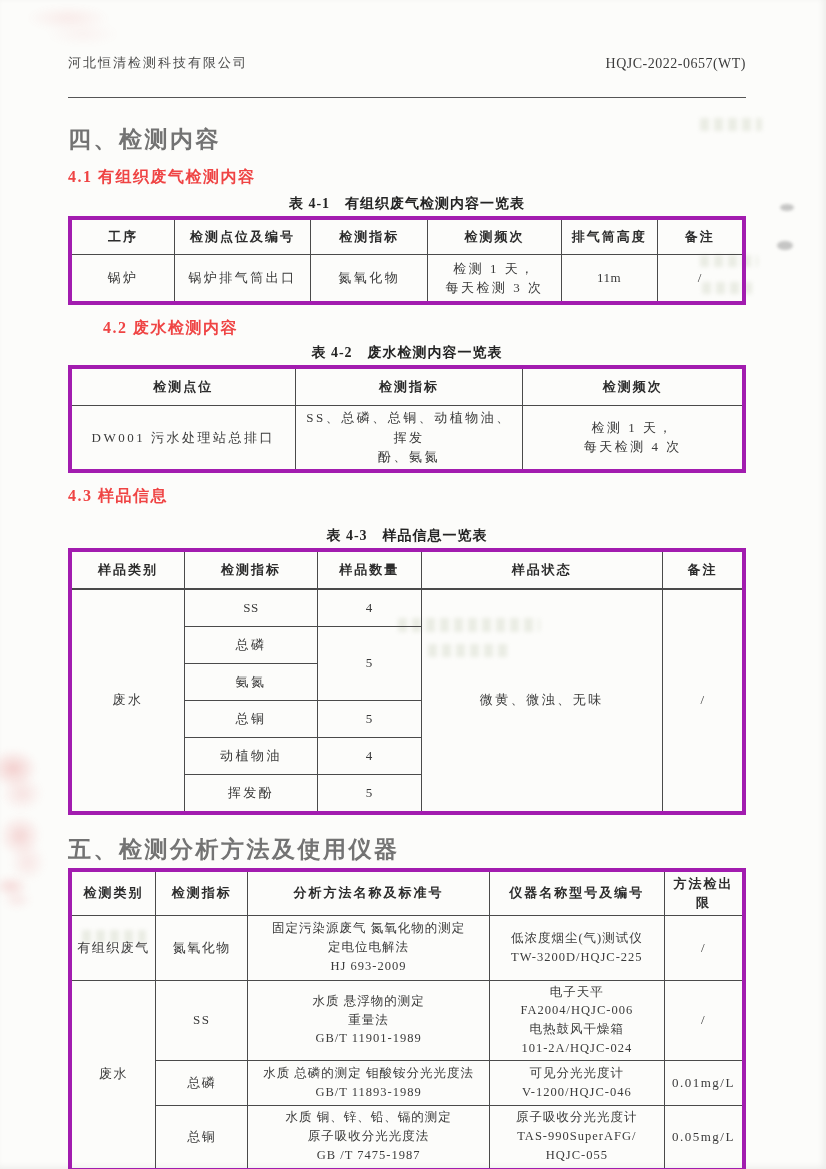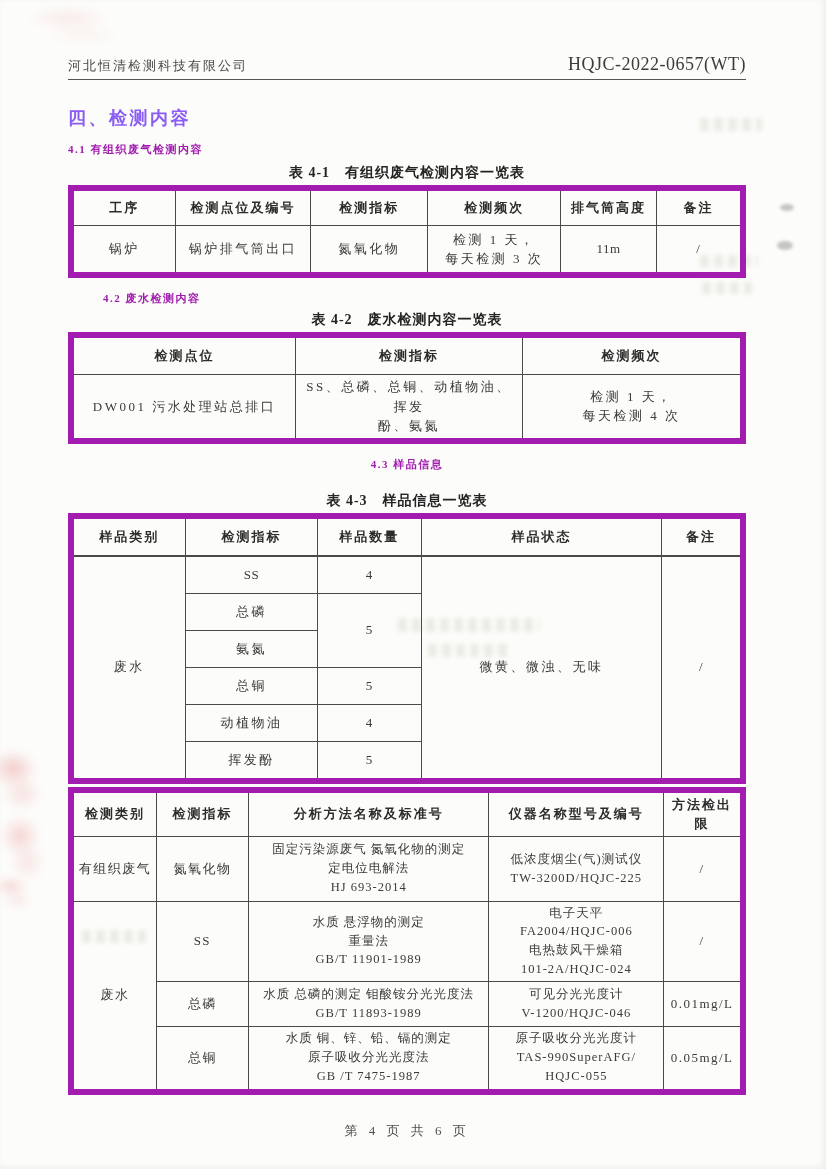--- a/index.html
+++ b/index.html
@@ -7,43 +7,43 @@
     width:826px;height:1169px;position:relative;overflow:hidden;
     background:#fcfcfa;
     font-family:"Liberation Serif","DejaVu Serif",serif;
     color:#333;
   }
   .page{position:absolute;inset:0;box-shadow:inset -3px -2px 6px rgba(0,0,0,.06);}
   .content{position:absolute;left:68px;top:0;width:678px;}
 
   
   .doc-header{
-    margin-top:54px;padding-bottom:4px;border-bottom:1.5px solid #555;
+    margin-top:54px;padding-bottom:25px;border-bottom:1.5px solid #555;
     display:flex;justify-content:space-between;align-items:flex-end;
   }
   .company{font-size:13px;letter-spacing:2px;color:#4a4a4a;}
-  .docnum{font-size:18px;letter-spacing:.5px;color:#3c3c3c;}
-
-  
-  .h1{font-size:18px;font-weight:bold;color:#8b5cf6;letter-spacing:2.5px;}
+  .docnum{font-size:14px;letter-spacing:.5px;color:#3c3c3c;}
+
+  
+  .h1{font-size:23px;font-weight:bold;color:#737373;letter-spacing:2.5px;}
   .h1.s4{margin-top:26px;}
   .h1.s5{margin-top:19px;}
-  .h2{font-size:11px;font-weight:bold;color:#a21caf;letter-spacing:1.5px;}
+  .h2{font-size:16px;font-weight:bold;color:#ef4444;letter-spacing:1.5px;}
   .h2.s41{margin-top:12px;}
   .h2.s42{margin-top:13px;margin-left:35px;}
-  .h2.s43{margin-top:13px;text-align:center;}
+  .h2.s43{margin-top:13px;}
   .cap{font-size:14px;font-weight:bold;color:#242424;text-align:center;letter-spacing:1px;}
   .cap.c41{margin-top:7px;}
   .cap.c42{margin-top:5px;}
   .cap.c43{margin-top:20px;}
   .cap.c51{margin-top:12px;}
 
   
   table{border-collapse:collapse;width:678px;table-layout:fixed;margin-top:3px;}
-  table{border:6px solid #a21caf;}
+  table{border:4px solid #a21caf;}
   th,td{
     border:1px solid #4a4a4a;text-align:center;vertical-align:middle;
     font-size:13px;color:#3a3a3a;letter-spacing:2.5px;line-height:1.5;
     padding:2px 3px;white-space:pre-line;overflow:hidden;
   }
   th{font-weight:bold;color:#2c2c2c;letter-spacing:2px;}
   #table41 th{height:30px;} #table41 td{height:42px;}
   #table42 th{height:32px;} #table42 td{height:48px;}
   #table43 th{height:32px;border-bottom-width:2px;} #table43 td{height:32px;}
   #table51 th{height:34px;}
@@ -193,20 +193,21 @@
         <td>动植物油</td>
         <td class="latin">4</td>
       </tr>
       <tr>
         <td>挥发酚</td>
         <td class="latin">5</td>
       </tr>
     </tbody>
       </table>
 
+    <div class="h1 s5">五、检测分析方法及使用仪器</div>
 
     <table id="table51">
       <colgroup>
         <col style="width:12.7%">
           <col style="width:13.7%">
           <col style="width:35.8%">
         <col style="width:26%">
           <col style="width:11.8%">
       </colgroup>
       <tbody>
@@ -215,21 +216,21 @@
         <th>检测指标</th>
         <th>分析方法名称及标准号</th>
         <th>仪器名称型号及编号</th>
         <th>方法检出限</th>
       </tr>
       <tr class="r1">
         <td>有组织废气</td>
         <td>氮氧化物</td>
         <td class="dense">固定污染源废气 氮氧化物的测定
 定电位电解法
-HJ 693-2014</td>
+HJ 693-2009</td>
         <td class="dense">低浓度烟尘(气)测试仪
 TW-3200D/HQJC-225</td>
         <td class="latin">/</td>
       </tr>
       <tr class="r2">
         <td rowspan="3">废水</td>
         <td class="latin">SS</td>
         <td class="dense">水质 悬浮物的测定
 重量法
 GB/T 11901-1989</td>

